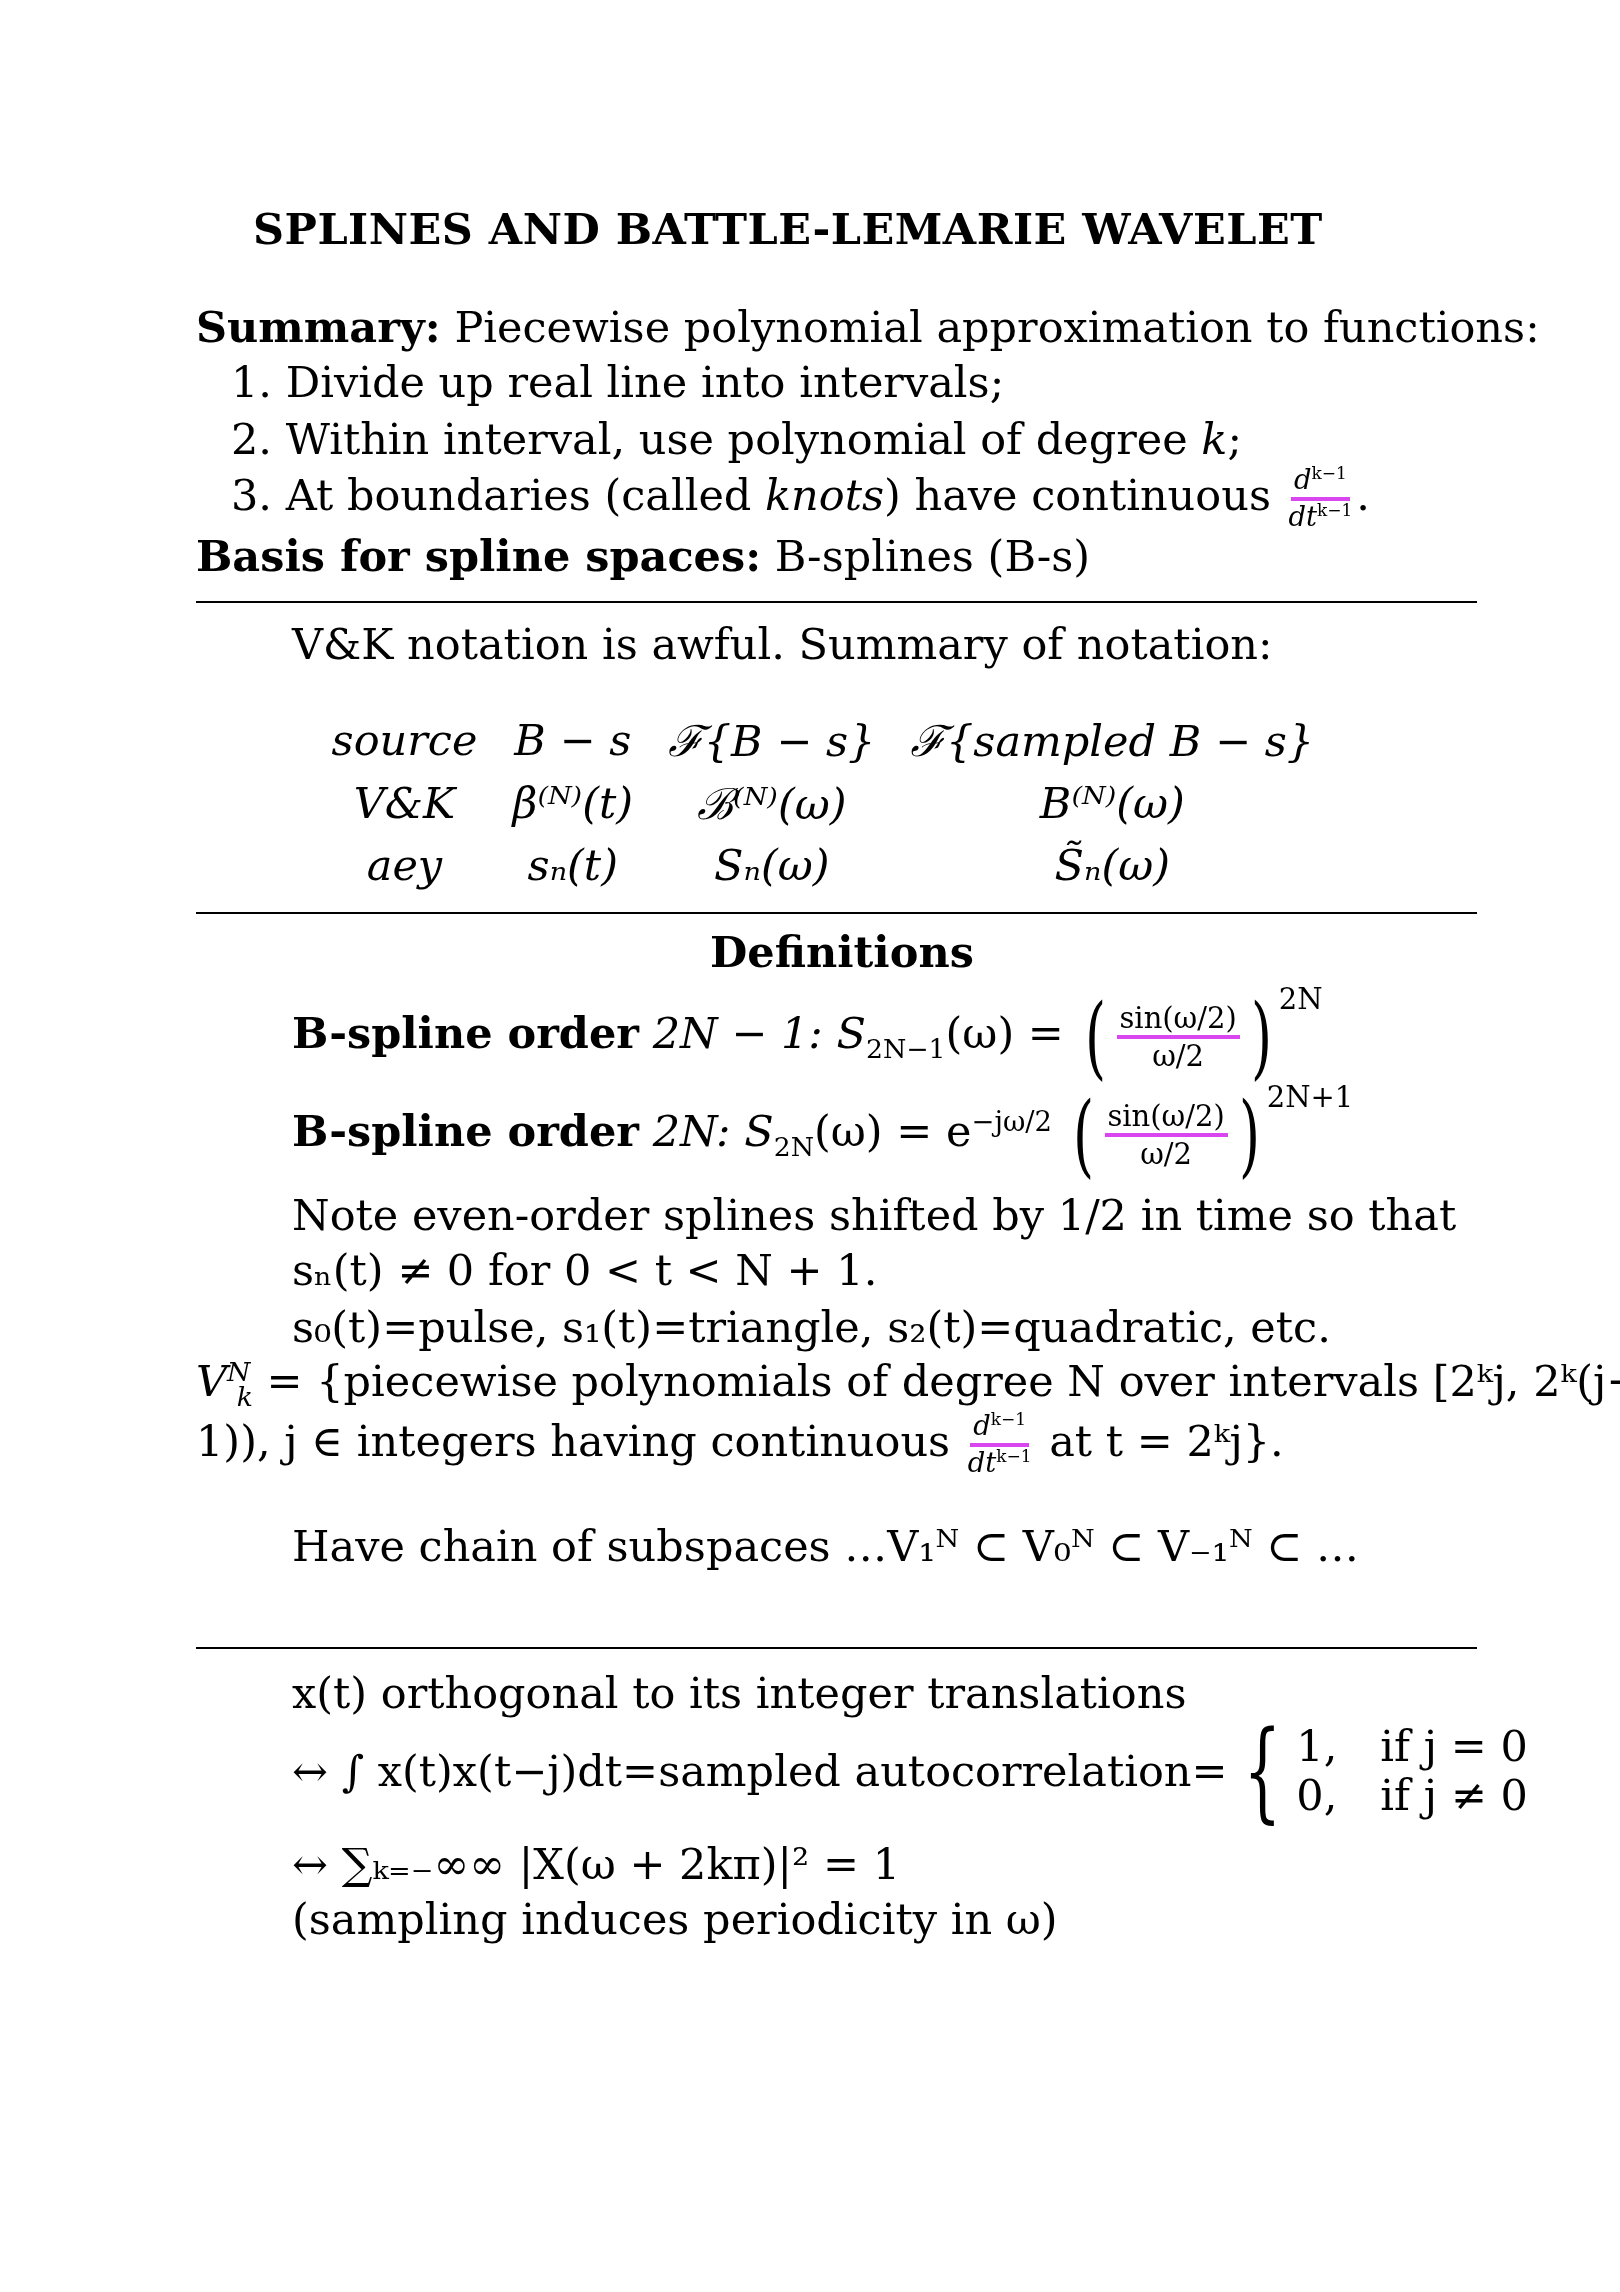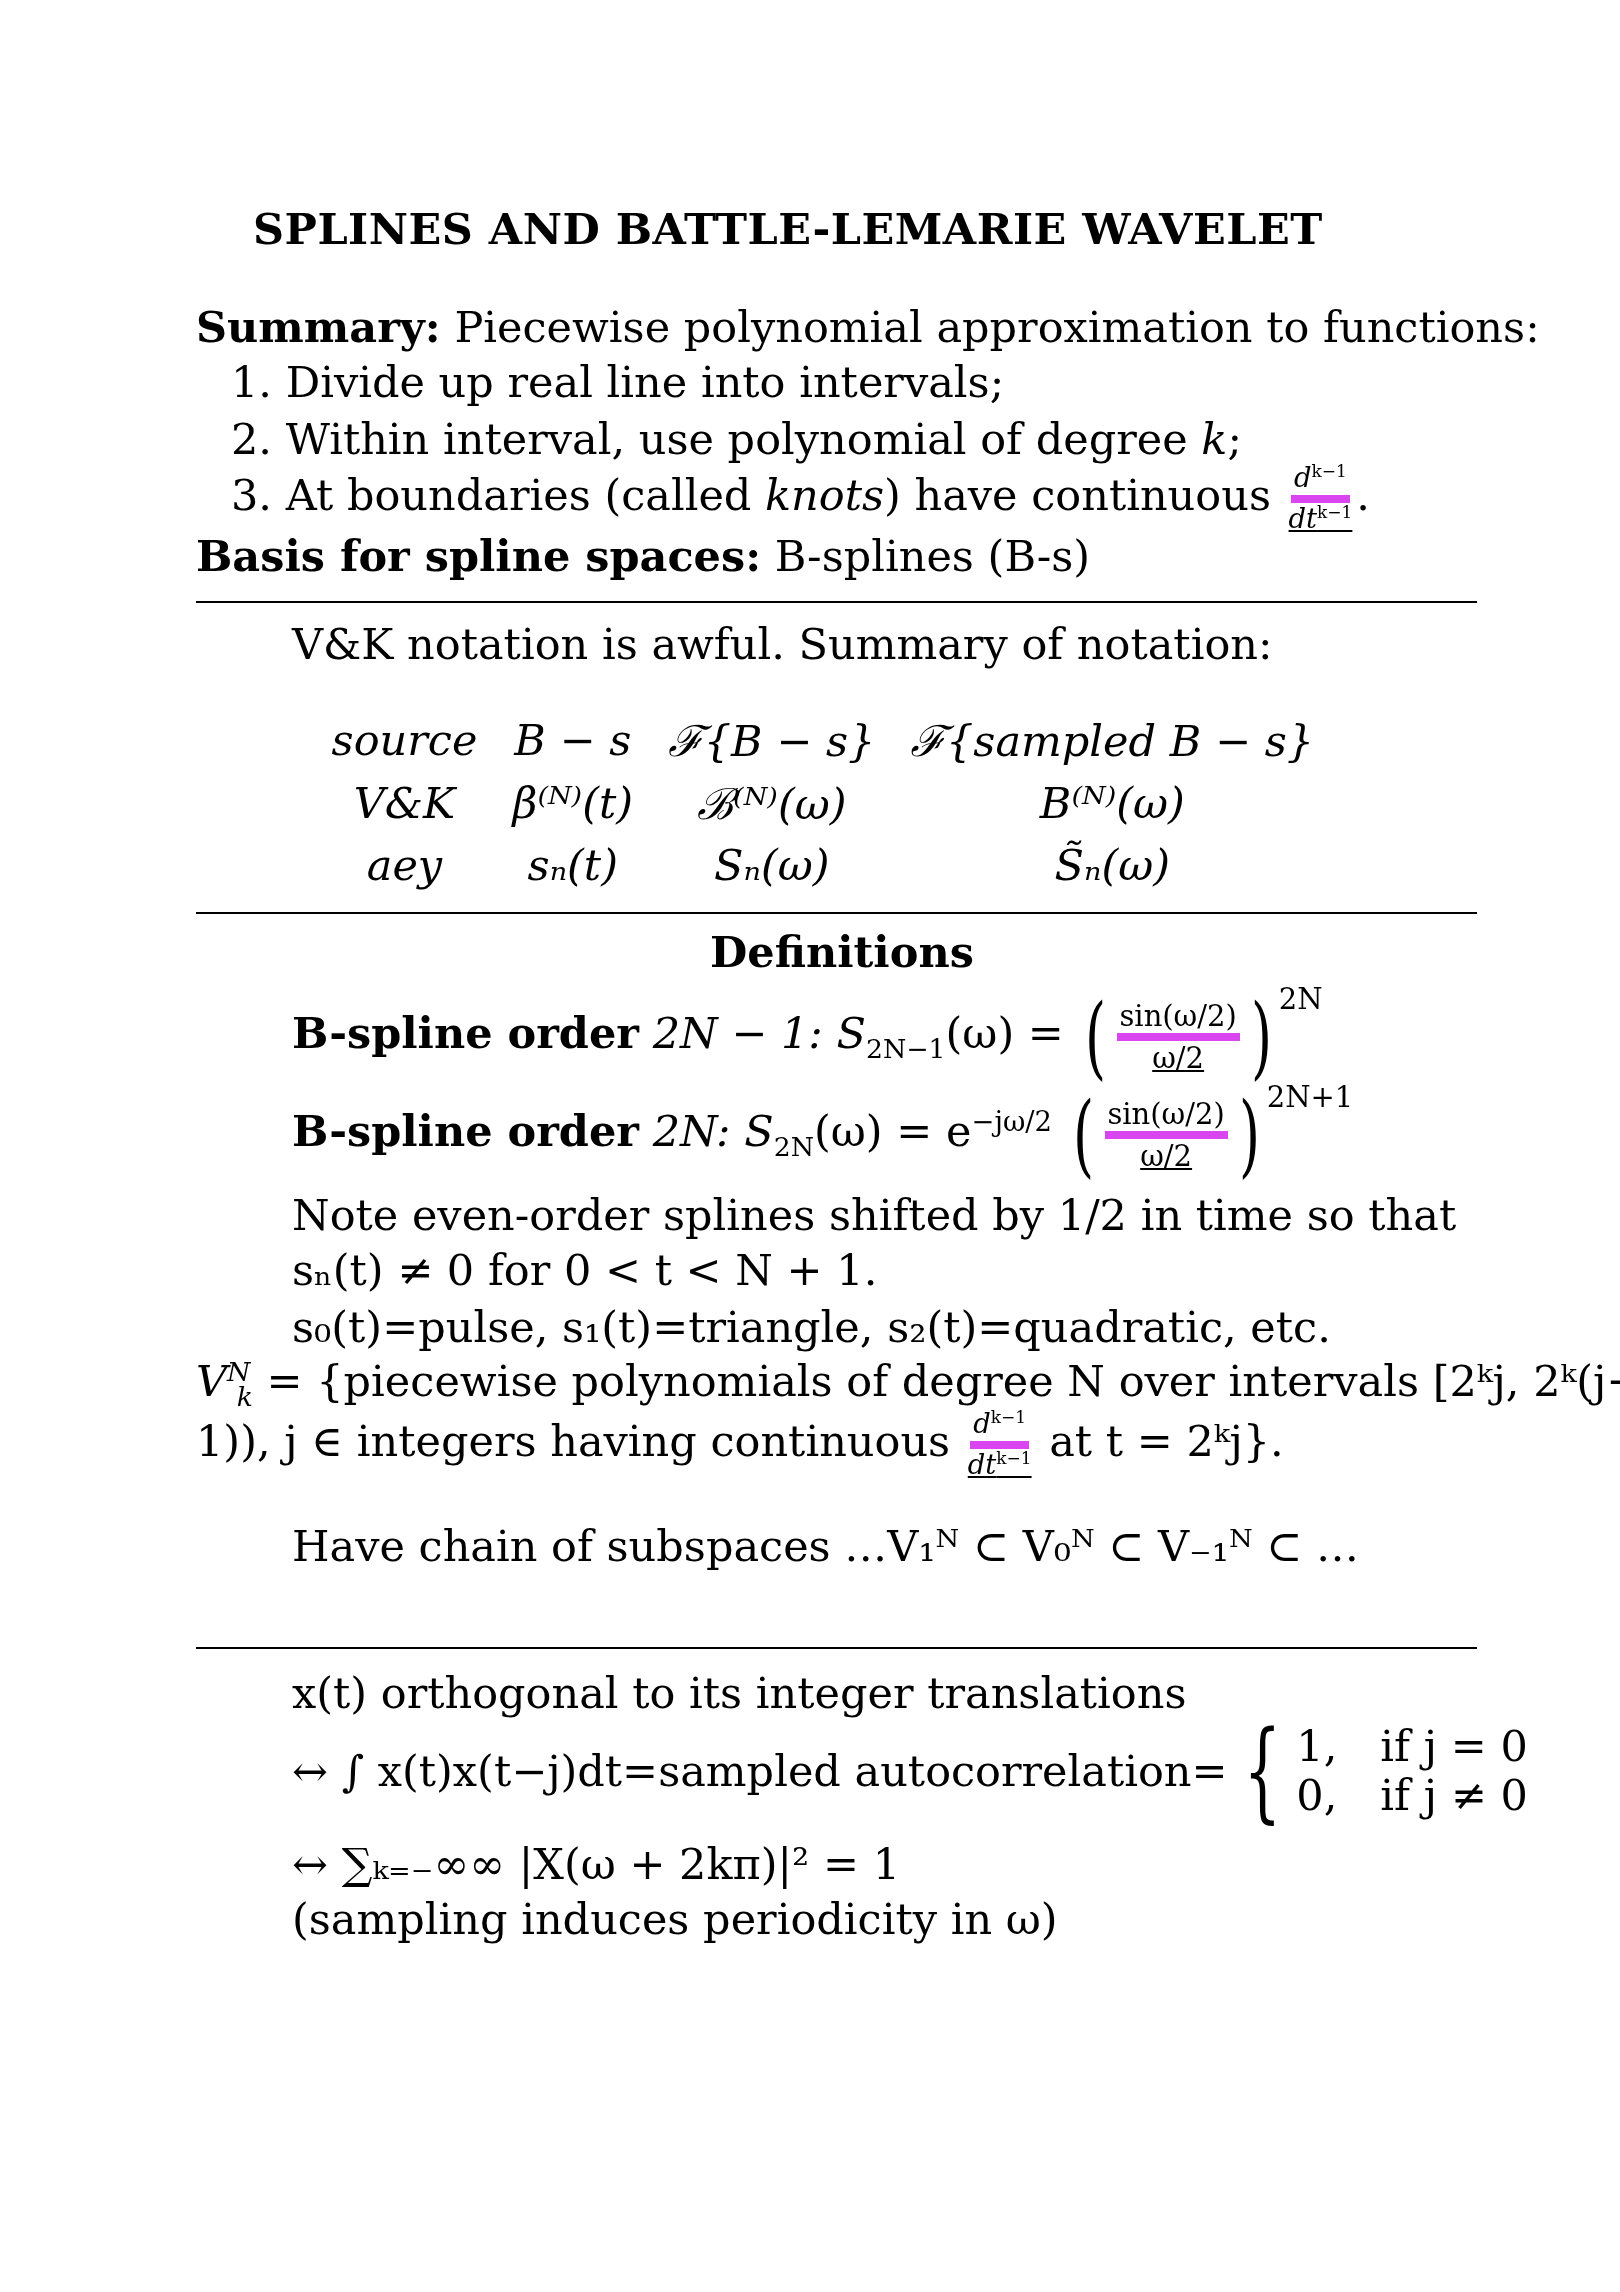--- a/index.html
+++ b/index.html
@@ -8,22 +8,22 @@
     font-family: "DejaVu Serif", "Liberation Serif", serif;
     color: #000; font-size: 43px;
   }
   .page { position: absolute; left: 0; top: 0; width: 1620px; height: 2293px; }
   .abs { position: absolute; white-space: nowrap; line-height: 1; }
   .title { font-weight: bold; font-size: 43px; letter-spacing: 0.5px; }
   b.bold, .bold { font-weight: bold; }
   i, .it { font-style: italic; }
   .rule { position: absolute; left: 196px; width: 1281px; height: 2px; background: #000; }
   .frac { display: inline-flex; flex-direction: column; align-items: center; vertical-align: middle; font-size: 27.4px; line-height: 1.05; margin: 0 3.9px; }
-  .frac .num { border-bottom: 8px solid #d946ef; padding: 0 2.9px 2px 2.9px; }
-  .frac .den { padding-top: 2px; text-decoration: underline; }
+  .frac .num { border-bottom: 4px solid #d946ef; padding: 0 2.9px 2px 2.9px; }
+  .frac .den { padding-top: 2px; }
   .bigfrac { font-size: 29px; }
   sup, sub { font-size: 62%; line-height: 0; }
   .paren { font-size: 90px; font-weight: 200; vertical-align: middle; display: inline-block; transform: scaleX(0.6); line-height: 1; }
   .brace { font-size: 108px; vertical-align: middle; display: inline-block; transform: scaleX(0.55); line-height: 1; }
   table.notation { position: absolute; left: 314px; top: 708px; border-collapse: collapse; font-style: italic; font-size: 43px; }
   table.notation td { padding: 2px 17.6px; text-align: center; height: 57px; }
   .cases { display: inline-flex; flex-direction: column; vertical-align: middle; font-size: 43px; line-height: 1.15; }
   .cases .row { display: flex; gap: 43px; }
 </style>
 </head>

